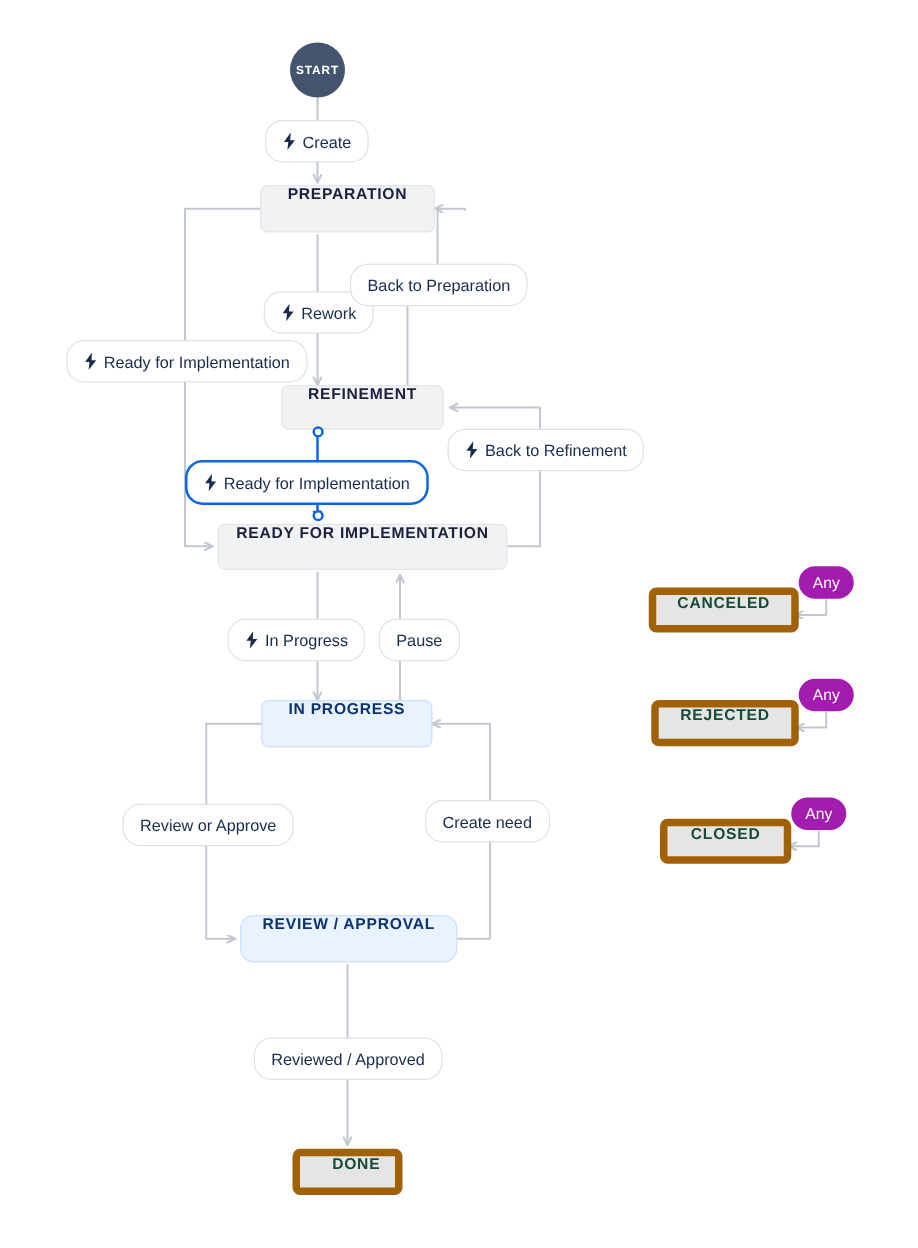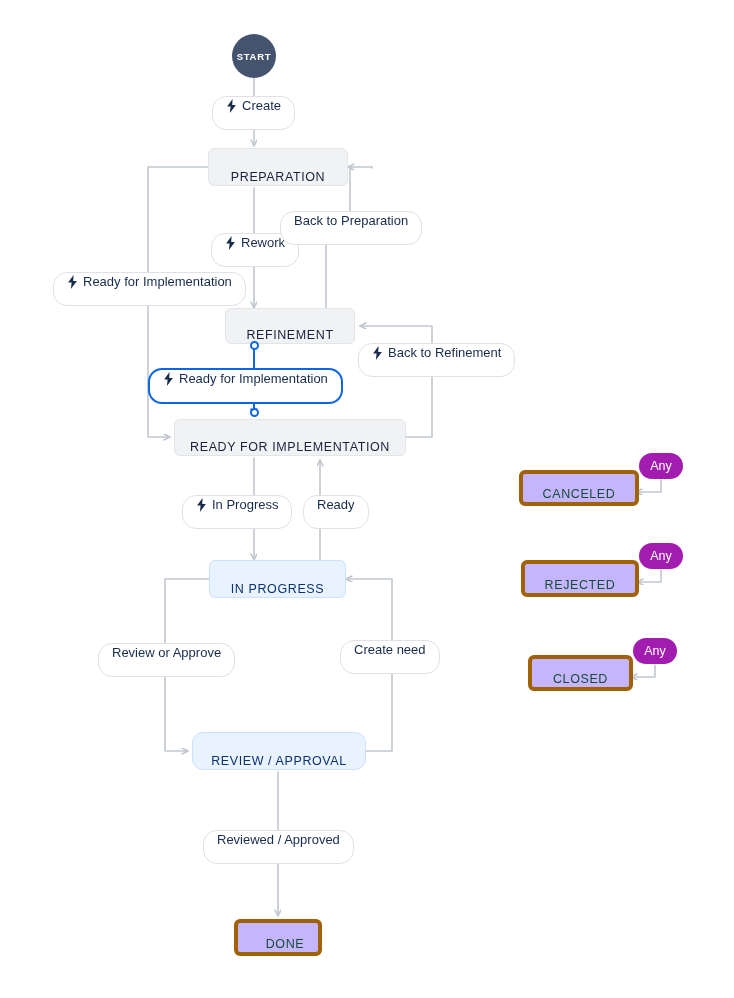--- a/index.html
+++ b/index.html
@@ -27,42 +27,42 @@
     height: 998px;
     pointer-events: none;
   }
 
   
   .status {
     position: absolute;
     box-sizing: border-box;
     border-radius: 6px;
     display: flex;
-    align-items: flex-end;
+    align-items: flex-start;
     justify-content: center;
     font-size: 12.5px;
-    font-weight: normal;
+    font-weight: bold;
     letter-spacing: 0.6px;
     text-align: center;
     line-height: 1.1;
     white-space: nowrap;
   }
   .status.grey {
     background: #f1f2f4;
     border: 1px solid #e3e5e9;
     color: #19213d;
   }
   .status.blue {
     background: #e9f2ff;
     border: 1px solid #cce0ff;
     color: #0c326f;
   }
   .status.green {
-    background: #c4b5fd;
-    border: 4px solid #a16207;
+    background: #e5e5e5;
+    border: 6px solid #a16207;
     color: #164b35;
   }
 
   
   .start-node {
     position: absolute;
     width: 44px;
     height: 44px;
     border-radius: 50%;
     background: #44546f;
@@ -79,21 +79,21 @@
   .transition {
     position: absolute;
     box-sizing: border-box;
     height: 28px;
     border-radius: 14px;
     background: #ffffff;
     border: 1.6px solid #dfe1e6;
     color: #172b4d;
     font-size: 13px;
     display: flex;
-    align-items: flex-end;
+    align-items: center;
     justify-content: center;
     gap: 5px;
     padding: 16px 13px;
     white-space: nowrap;
   }
   .transition.selected {
     border-color: #0c66e4;
     border-width: 2px;
     color: #172b4d;
   }
@@ -299,21 +299,21 @@
   <div class="transition" style="left:182px; top:495px;">
     <span class="bolt">
       <svg viewBox="0 0 11 14" width="11" height="14">
           <path d="M6.6,0 L1.1,7.6 L4.6,7.6 L3.9,14 L9.9,6.1 L6.2,6.1 Z" fill="#172b4d"></path>
         </svg>
     </span>
     <span>In Progress</span>
   </div>
 
   <div class="transition" style="left:303px; top:495px;">
-    <span>Ready</span>
+    <span>Pause</span>
   </div>
 
   <div class="transition" style="left:98px; top:643px;">
     <span>Review or Approve</span>
   </div>
 
   <div class="transition" style="left:340px; top:640px;">
     <span>Create need</span>
   </div>
 

